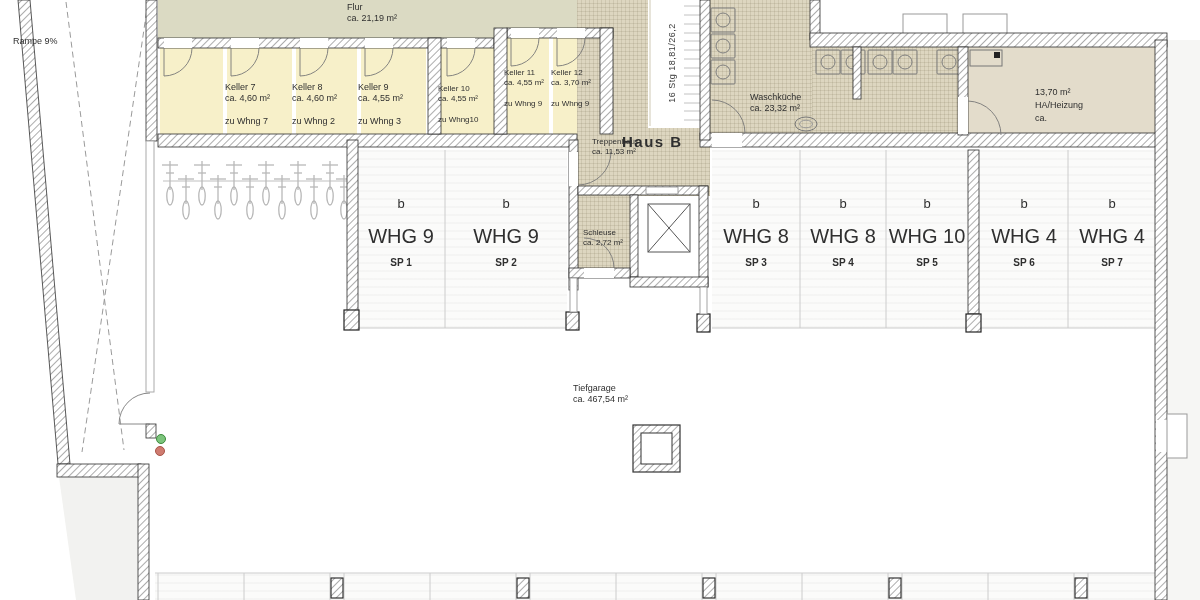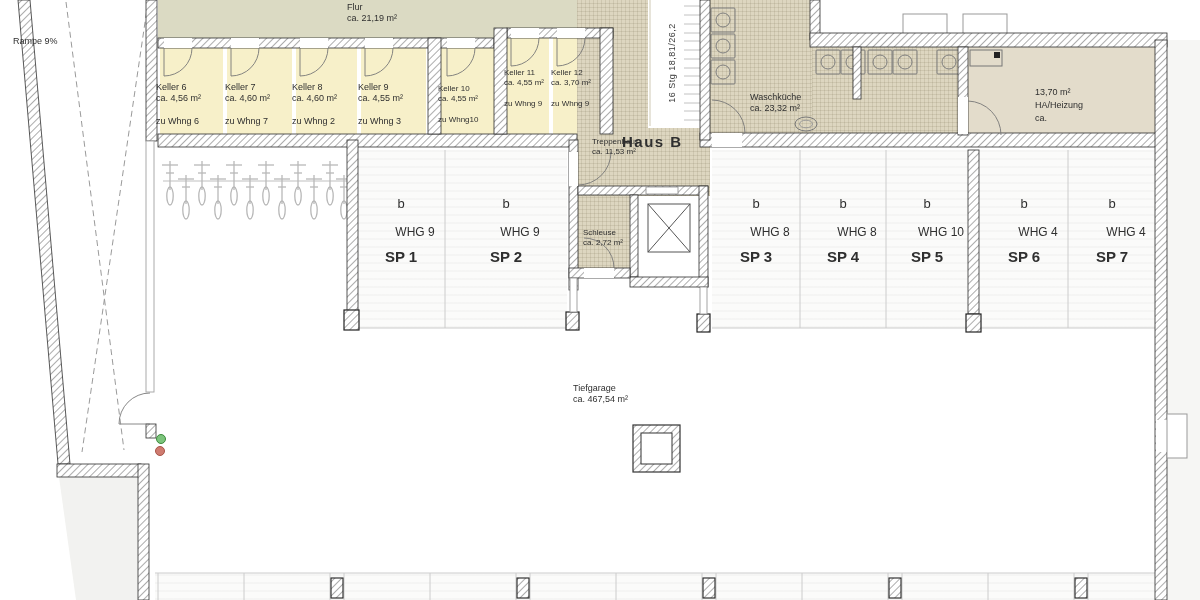--- a/index.html
+++ b/index.html
@@ -19,22 +19,22 @@
   svg{position:absolute;left:0;top:0;}
   .lbl{position:absolute;font-size:9px;line-height:11px;white-space:nowrap;z-index:5;}
   .lbl.small{font-size:8px;line-height:10px;}
   .ctr{text-align:left;}
   .vtext{position:absolute;left:607px;top:58px;width:130px;text-align:center;
     transform:rotate(-90deg);font-size:9px;letter-spacing:.5px;color:#3a3a3a;z-index:5;}
   .hausb{position:absolute;left:622px;top:133px;font-size:15px;font-weight:bold;
     letter-spacing:1.5px;z-index:5;}
   .spot-label{position:absolute;top:196px;text-align:center;z-index:5;}
   .spot-label .b{font-size:13px;margin-bottom:14px;}
-  .spot-label .unit{font-size:12px;margin-bottom:9px;padding-left:28px;}
-  .spot-label .sp{font-size:15px;font-weight:bold;}
+  .spot-label .unit{font-size:20px;margin-bottom:9px;}
+  .spot-label .sp{font-size:10px;font-weight:bold;}
   .room-lines div{margin:0;}
 </style>
 </head>
 <body>
 
 <div id="canvas">
 
   <div class="fill" style="left:158px;top:0;width:419px;height:38px;background:var(--flur-fill);"></div>
   <div class="fill" style="left:160px;top:48px;width:63px;height:86px;background:var(--keller-fill);"></div>
   <div class="fill" style="left:227px;top:48px;width:65px;height:86px;background:var(--keller-fill);"></div>
@@ -222,26 +222,20 @@
     </g>
   </svg>
 
   <div class="lbl" style="left:13px;top:36px;">Rampe 9%</div>
 
   <div class="lbl room-lines" style="left:347px;top:2px;">
     <div>Flur</div>
     <div>ca. 21,19 m²</div>
   </div>
 
-  <div class="lbl ctr room-lines" style="left:156px;top:82px;width:70px;">
-    <div>Keller 6</div>
-    <div class="small">ca. 4,56 m²</div>
-    <div style="height:12px;"></div>
-    <div>zu Whng 6</div>
-  </div>
   <div class="lbl ctr room-lines" style="left:225px;top:82px;width:70px;">
     <div>Keller 7</div>
     <div class="small">ca. 4,60 m²</div>
     <div style="height:12px;"></div>
     <div>zu Whng 7</div>
   </div>
   <div class="lbl ctr room-lines" style="left:292px;top:82px;width:70px;">
     <div>Keller 8</div>
     <div class="small">ca. 4,60 m²</div>
     <div style="height:12px;"></div>

